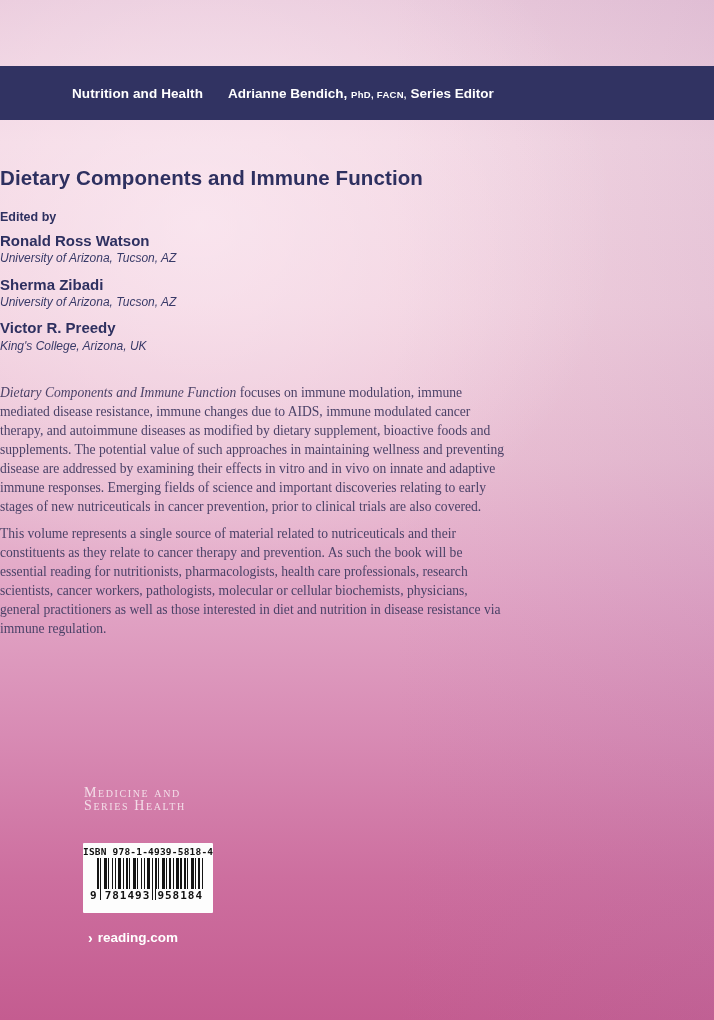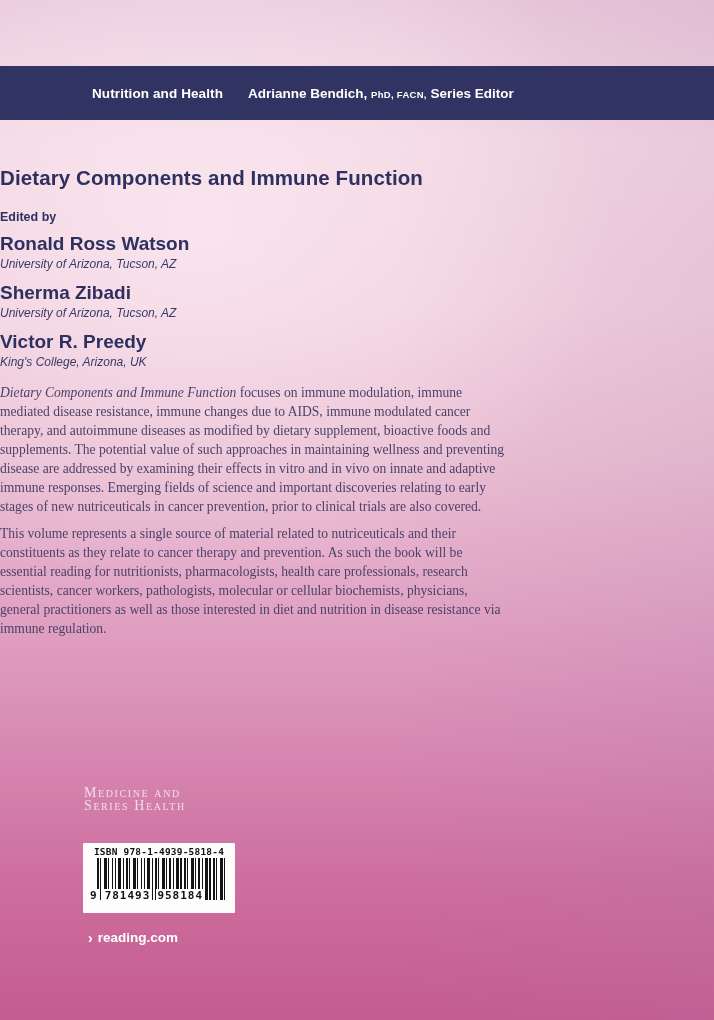--- a/index.html
+++ b/index.html
@@ -19,52 +19,52 @@
         #e2a6c6 58%,
         #d88bb4 72%,
         #cd6f9f 86%,
         #c45c90 100%);
   }
   
   .band{
     position:absolute;left:0;top:66px;width:714px;height:54px;
     background:#313362;
     display:flex;align-items:center;
-    padding-left:92px;box-sizing:border-box;
+    padding-left:72px;box-sizing:border-box;
     color:#ffffff;
   }
   .band .series{font-weight:bold;font-size:13.5px;letter-spacing:0.1px;}
   .band .editorinfo{margin-left:25px;font-weight:bold;font-size:13.5px;}
   .band .creds{font-size:9.5px;font-weight:bold;letter-spacing:0.3px;text-align:right;}
   .booktitle{
     position:absolute;left:0;top:166px;width:560px;
     font-size:20.5px;font-weight:bold;color:#2e3060;letter-spacing:0.1px;
   }
   .editedby{position:absolute;left:0;top:210px;font-size:12.5px;font-weight:bold;color:#2e3060;}
   .editors{position:absolute;left:0;top:231px;width:420px;}
   .editor{margin-bottom:9px;}
-  .editor .name{font-size:19px;font-weight:bold;color:#2e3060;line-height:1.35;}
+  .editor .name{font-size:15px;font-weight:bold;color:#2e3060;line-height:1.35;}
   .editor .affil{font-size:12px;font-style:italic;color:#383a68;line-height:1.2;}
   .desc{
     position:absolute;left:0;top:383px;width:516px;
     font-family:"Liberation Serif",serif;
     font-size:13.6px;line-height:19px;color:#4b4268;
   }
   .desc p{margin:0 10px 8px 0;}
   .desc .ital{font-style:italic;}
   
   .imprint{
     position:absolute;left:84px;top:786px;
     font-family:"Liberation Serif",serif;
     font-variant:small-caps;letter-spacing:1.6px;
     font-size:14px;line-height:13px;color:#f3dde8;
   }
   
   .barcode{
-    position:absolute;left:83px;top:843px;width:152px;height:70px;
+    position:absolute;left:83px;top:843px;width:130px;height:70px;
     background:#fdfdfd;border-radius:1px;
     box-sizing:border-box;padding-top:3px;
     text-align:center;
   }
   .isbn{
     font-family:"DejaVu Sans Mono",monospace;
     font-size:9.5px;font-weight:bold;color:#111;letter-spacing:0.2px;
     white-space:nowrap;
   }
   .bars{

